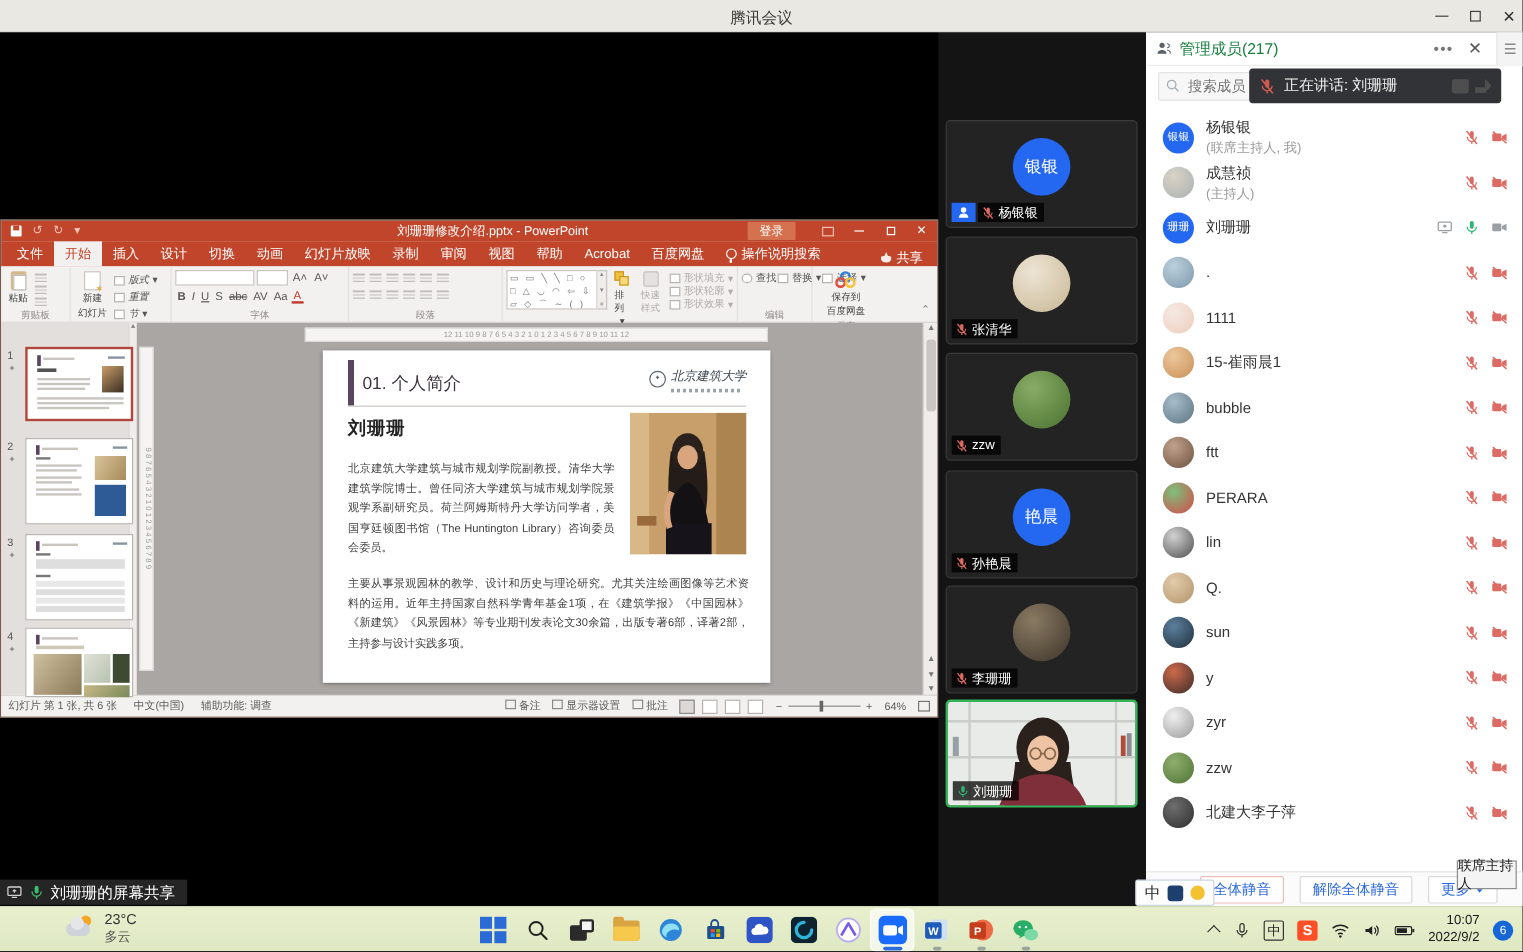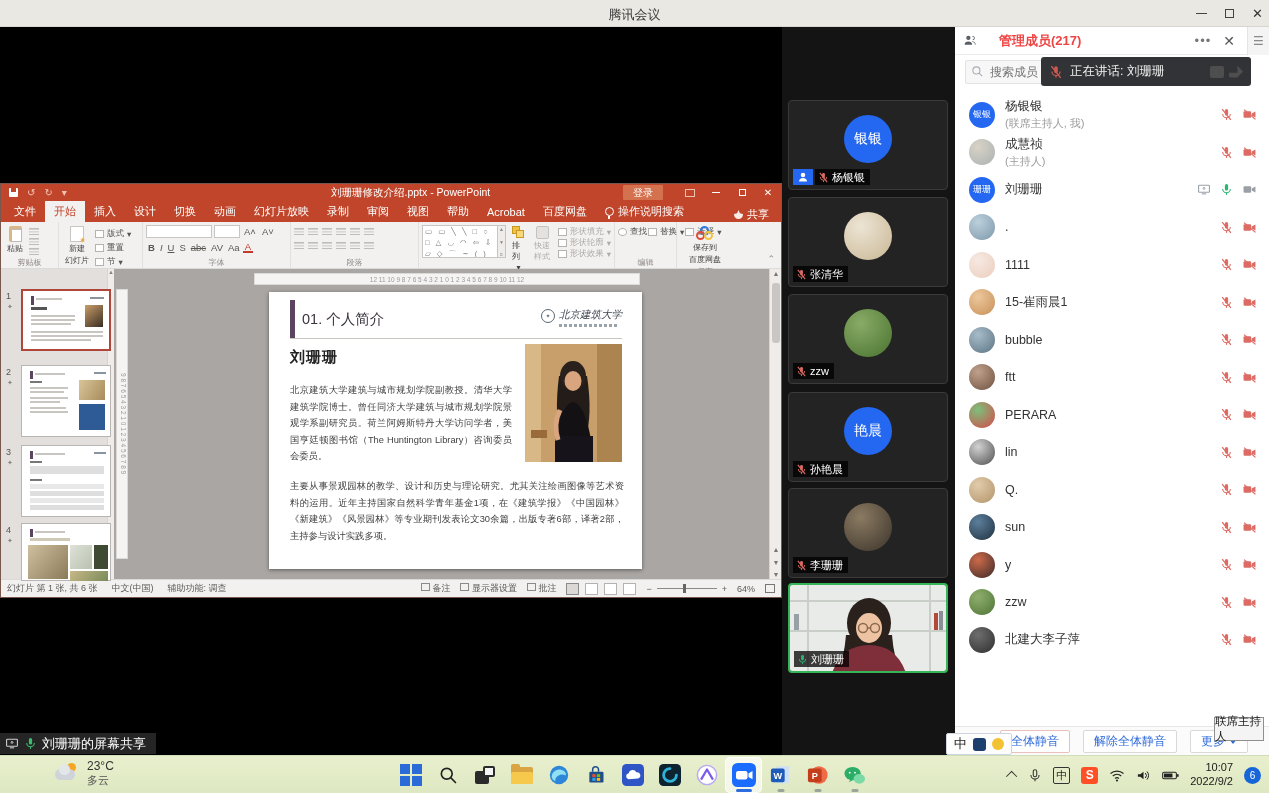--- a/index.html
+++ b/index.html
@@ -24,21 +24,21 @@
   .v-tile.active{border:2px solid #35b558;}
   .v-av{position:absolute;left:50%;top:38px;transform:translate(-50%,-50%);width:48px;height:48px;border-radius:50%;display:flex;align-items:center;justify-content:center;color:#fff;font-size:14px;}
   .v-label{position:absolute;left:4px;bottom:4px;display:flex;gap:2px;align-items:center;}
   .v-chip{display:flex;align-items:center;gap:3px;background:rgba(0,0,0,.75);padding:1px 5px 1px 3px;height:16px;color:#fff;font-size:11px;white-space:nowrap;}
   .v-host{width:20px;height:16px;background:#2468f2;display:flex;align-items:center;justify-content:center;}
   .v-video{position:absolute;inset:0;}
   .ic{display:inline-flex;align-items:center;}
 
   
   .p-head{position:absolute;left:0;top:0;width:314px;height:28px;border-bottom:1px solid #ececec;display:flex;align-items:center;padding:0 8px;}
-  .p-title{font-size:13px;color:#ef4444;margin-left:22px;font-weight:bold;}
+  .p-title{font-size:13px;color:#15803d;margin-left:6px;}
   .p-head-r{margin-left:auto;display:flex;align-items:center;gap:12px;}
   .p-dots{color:#777;font-size:13px;letter-spacing:1px;}
   .p-x{color:#555;font-size:14px;}
   .p-burger{position:absolute;right:0;top:0;width:22px;height:28px;background:#f4f4f4;border-left:1px solid #e4e4e4;display:flex;align-items:center;justify-content:center;color:#8a8a8a;font-size:12px;}
   .p-search-row{position:absolute;left:10px;top:33px;width:280px;height:24px;}
   .p-search{width:100%;height:100%;background:#f7f7f7;border:1px solid #e3e3e3;border-radius:2px;font-size:12px;color:#999;padding:0 6px 0 24px;outline:none;}
   .p-search-ic{position:absolute;left:6px;top:5px;}
   .toast{position:absolute;left:86px;top:30px;width:210px;height:29px;background:rgba(42,43,46,.96);border-radius:3px;display:flex;align-items:center;padding:0 8px;gap:7px;z-index:5;}
   .toast-txt{color:#f0f0f0;font-size:12.5px;white-space:nowrap;}
   .toast-r{margin-left:auto;display:flex;gap:5px;}
@@ -274,21 +274,21 @@
             <div class="rg-label">剪贴板</div>
           </div>
 
           <div class="rgroup" style="width:84px">
             <div class="rg-body">
               <div class="bigbtn">
                   <span class="newslide-ic"></span>
                   <span>新建</span>
                   <span>幻灯片</span>
                 </div>
-              <div style="display:flex;flex-direction:column;gap:1px;padding-top:2px;">
+              <div style="display:flex;flex-direction:column;gap:1px;padding-top:2px;font-style:italic;">
                 <div class="smallrow"><span class="sr-ic"></span><span>版式</span> ▾</div>
                 <div class="smallrow">
                     <span class="sr-ic"></span>
                     <span>重置</span>
                   </div>
                 <div class="smallrow"><span class="sr-ic"></span><span>节</span> ▾</div>
               </div>
             </div>
             <div class="rg-label">幻灯片</div>
           </div>
@@ -1004,20 +1004,43 @@
               <span class="ic">
                 <svg width="15" height="13" viewBox="0 0 26 24">
                   <rect x="2" y="6" width="14" height="12" rx="2" fill="#dd6b63"></rect>
                   <path d="M17 10l7-3.5v11L17 14z" fill="#dd6b63"></path>
                   <line x1="3" y1="3" x2="24" y2="21" stroke="#dd6b63" stroke-width="2.4"></line>
                 </svg>
               </span>
             </div>
           </div>
           <div class="m-row">
+            <div class="m-av" style="background: radial-gradient(circle at 35% 30%, rgb(240, 240, 240), rgb(154, 154, 154));"></div>
+            <div class="m-nm">
+              <div class="m-n1">zyr</div>
+            </div>
+            <div class="m-ics">
+              <span class="ic">
+                <svg width="13" height="13" viewBox="0 0 24 24">
+                  <rect x="9" y="2" width="6" height="12" rx="3" fill="#dd6b63"></rect>
+                  <path d="M5 11a7 7 0 0 0 14 0" fill="none" stroke="#dd6b63" stroke-width="2"></path>
+                  <line x1="12" y1="18" x2="12" y2="22" stroke="#dd6b63" stroke-width="2"></line>
+                  <line x1="4" y1="2" x2="20" y2="22" stroke="#dd6b63" stroke-width="2.4"></line>
+                </svg>
+              </span>
+              <span class="ic">
+                <svg width="15" height="13" viewBox="0 0 26 24">
+                  <rect x="2" y="6" width="14" height="12" rx="2" fill="#dd6b63"></rect>
+                  <path d="M17 10l7-3.5v11L17 14z" fill="#dd6b63"></path>
+                  <line x1="3" y1="3" x2="24" y2="21" stroke="#dd6b63" stroke-width="2.4"></line>
+                </svg>
+              </span>
+            </div>
+          </div>
+          <div class="m-row">
             <div class="m-av" style="background: radial-gradient(circle at 35% 30%, rgb(143, 174, 109), rgb(78, 116, 53));"></div>
             <div class="m-nm">
               <div class="m-n1">zzw</div>
             </div>
             <div class="m-ics">
               <span class="ic">
                 <svg width="13" height="13" viewBox="0 0 24 24">
                   <rect x="9" y="2" width="6" height="12" rx="3" fill="#dd6b63"></rect>
                   <path d="M5 11a7 7 0 0 0 14 0" fill="none" stroke="#dd6b63" stroke-width="2"></path>
                   <line x1="12" y1="18" x2="12" y2="22" stroke="#dd6b63" stroke-width="2"></line>

